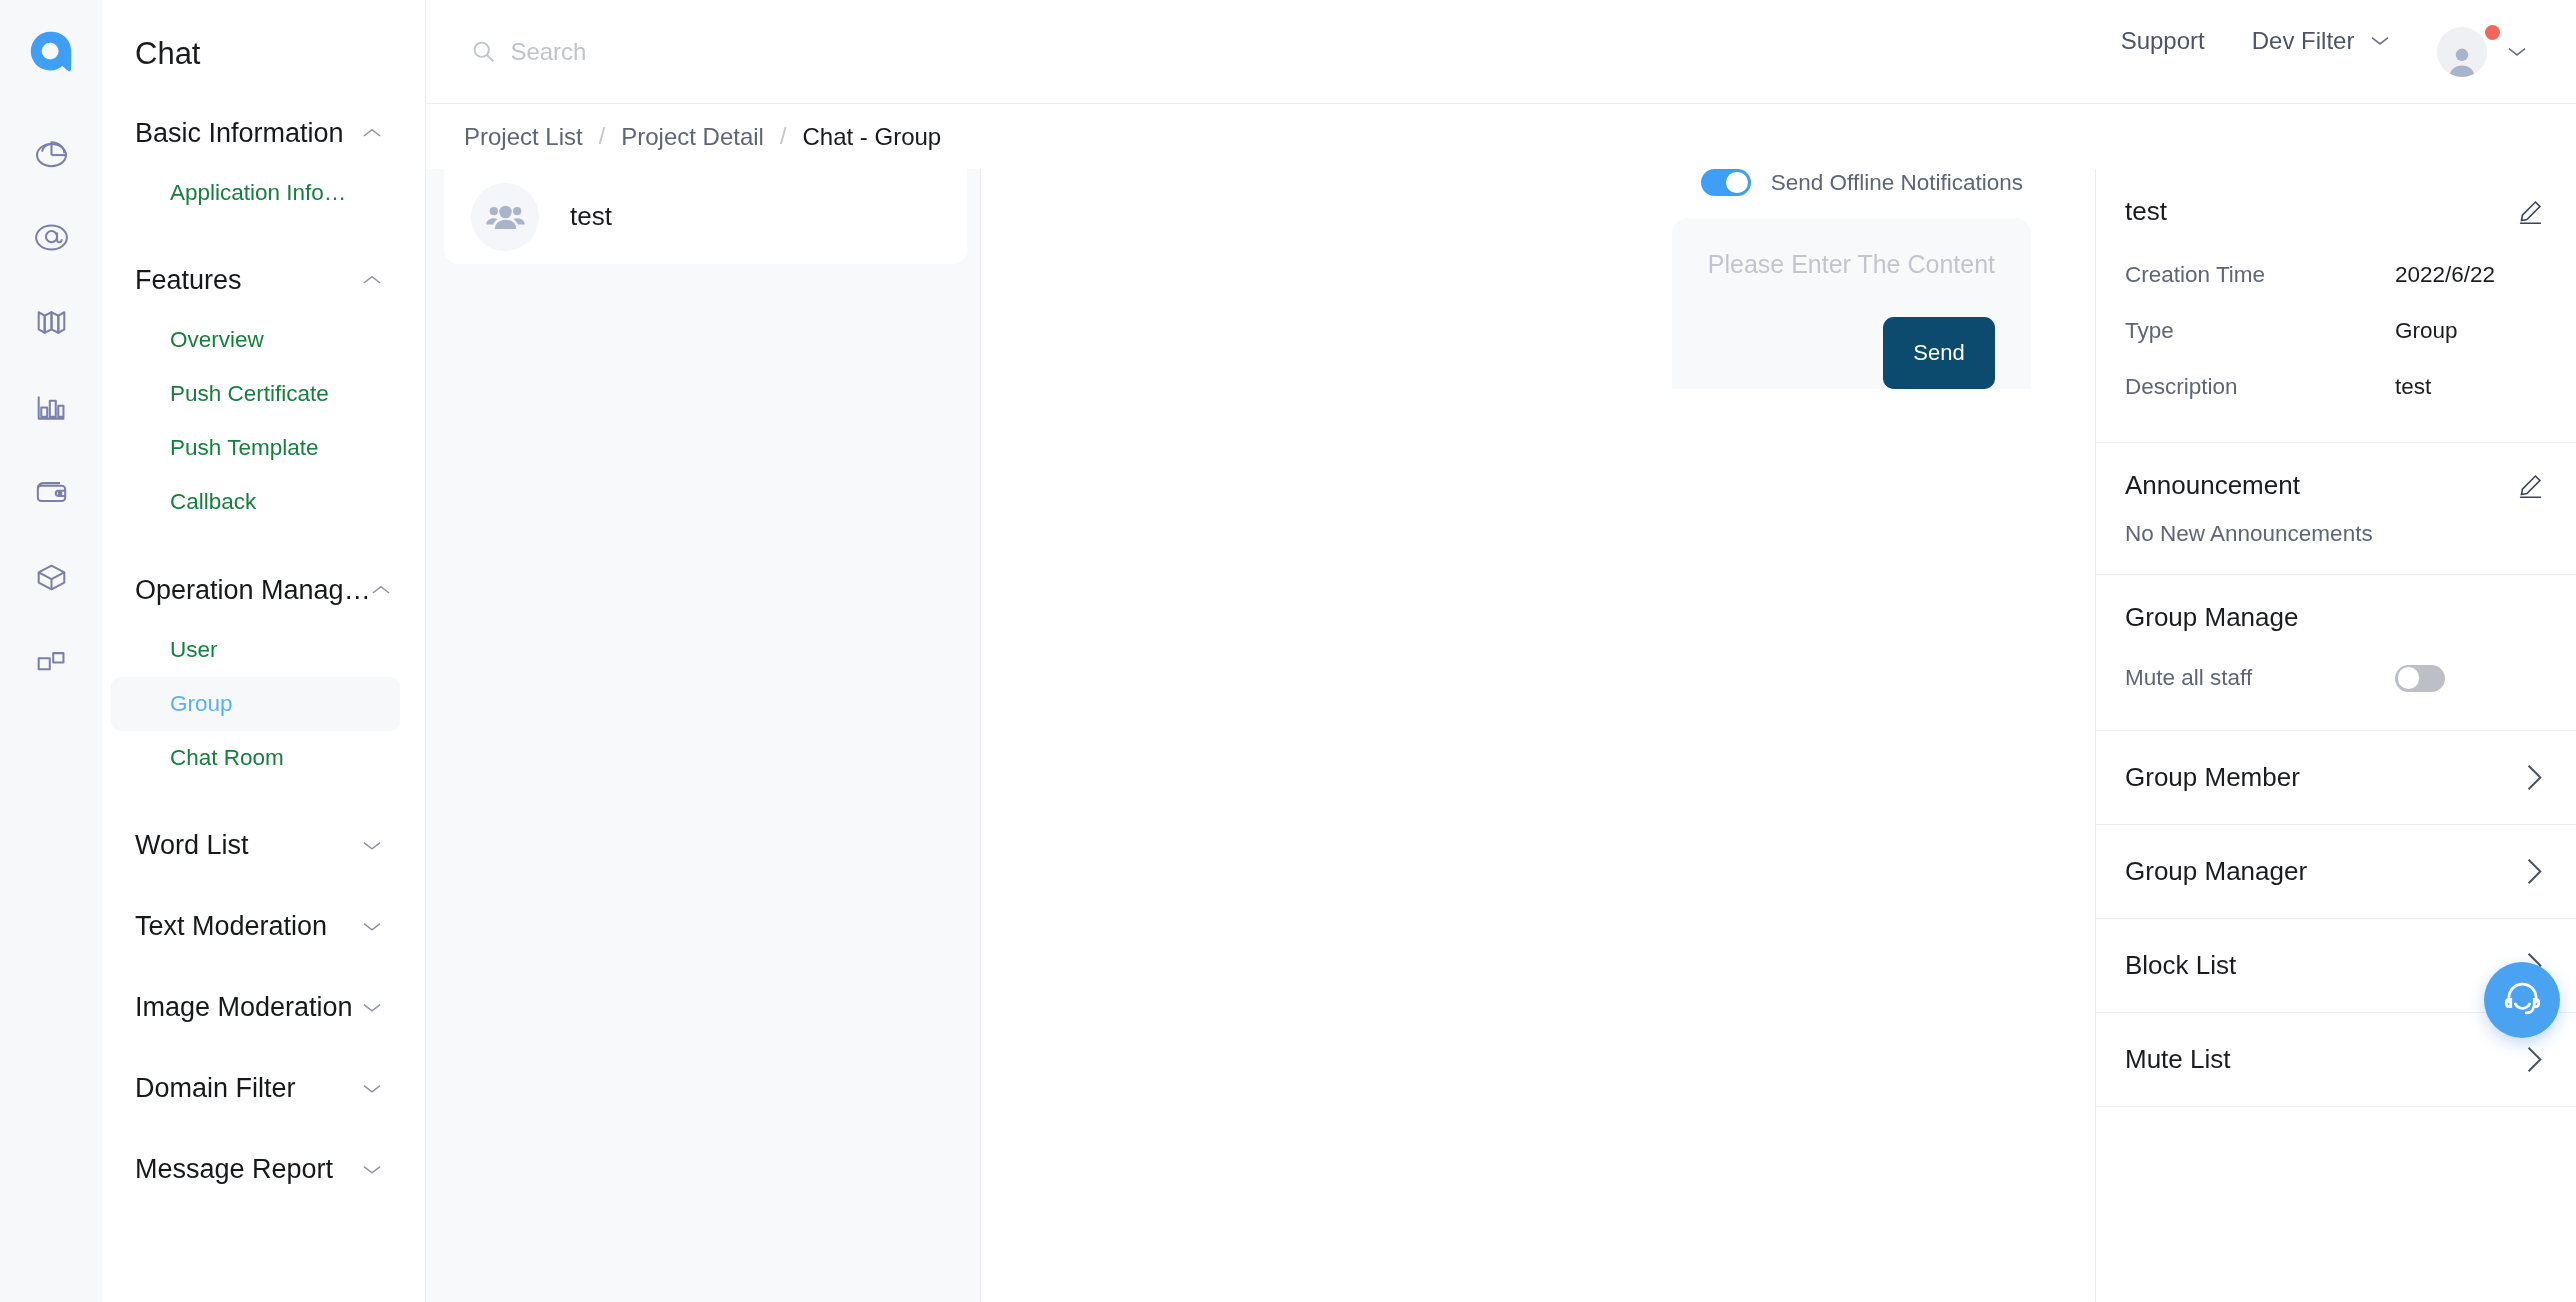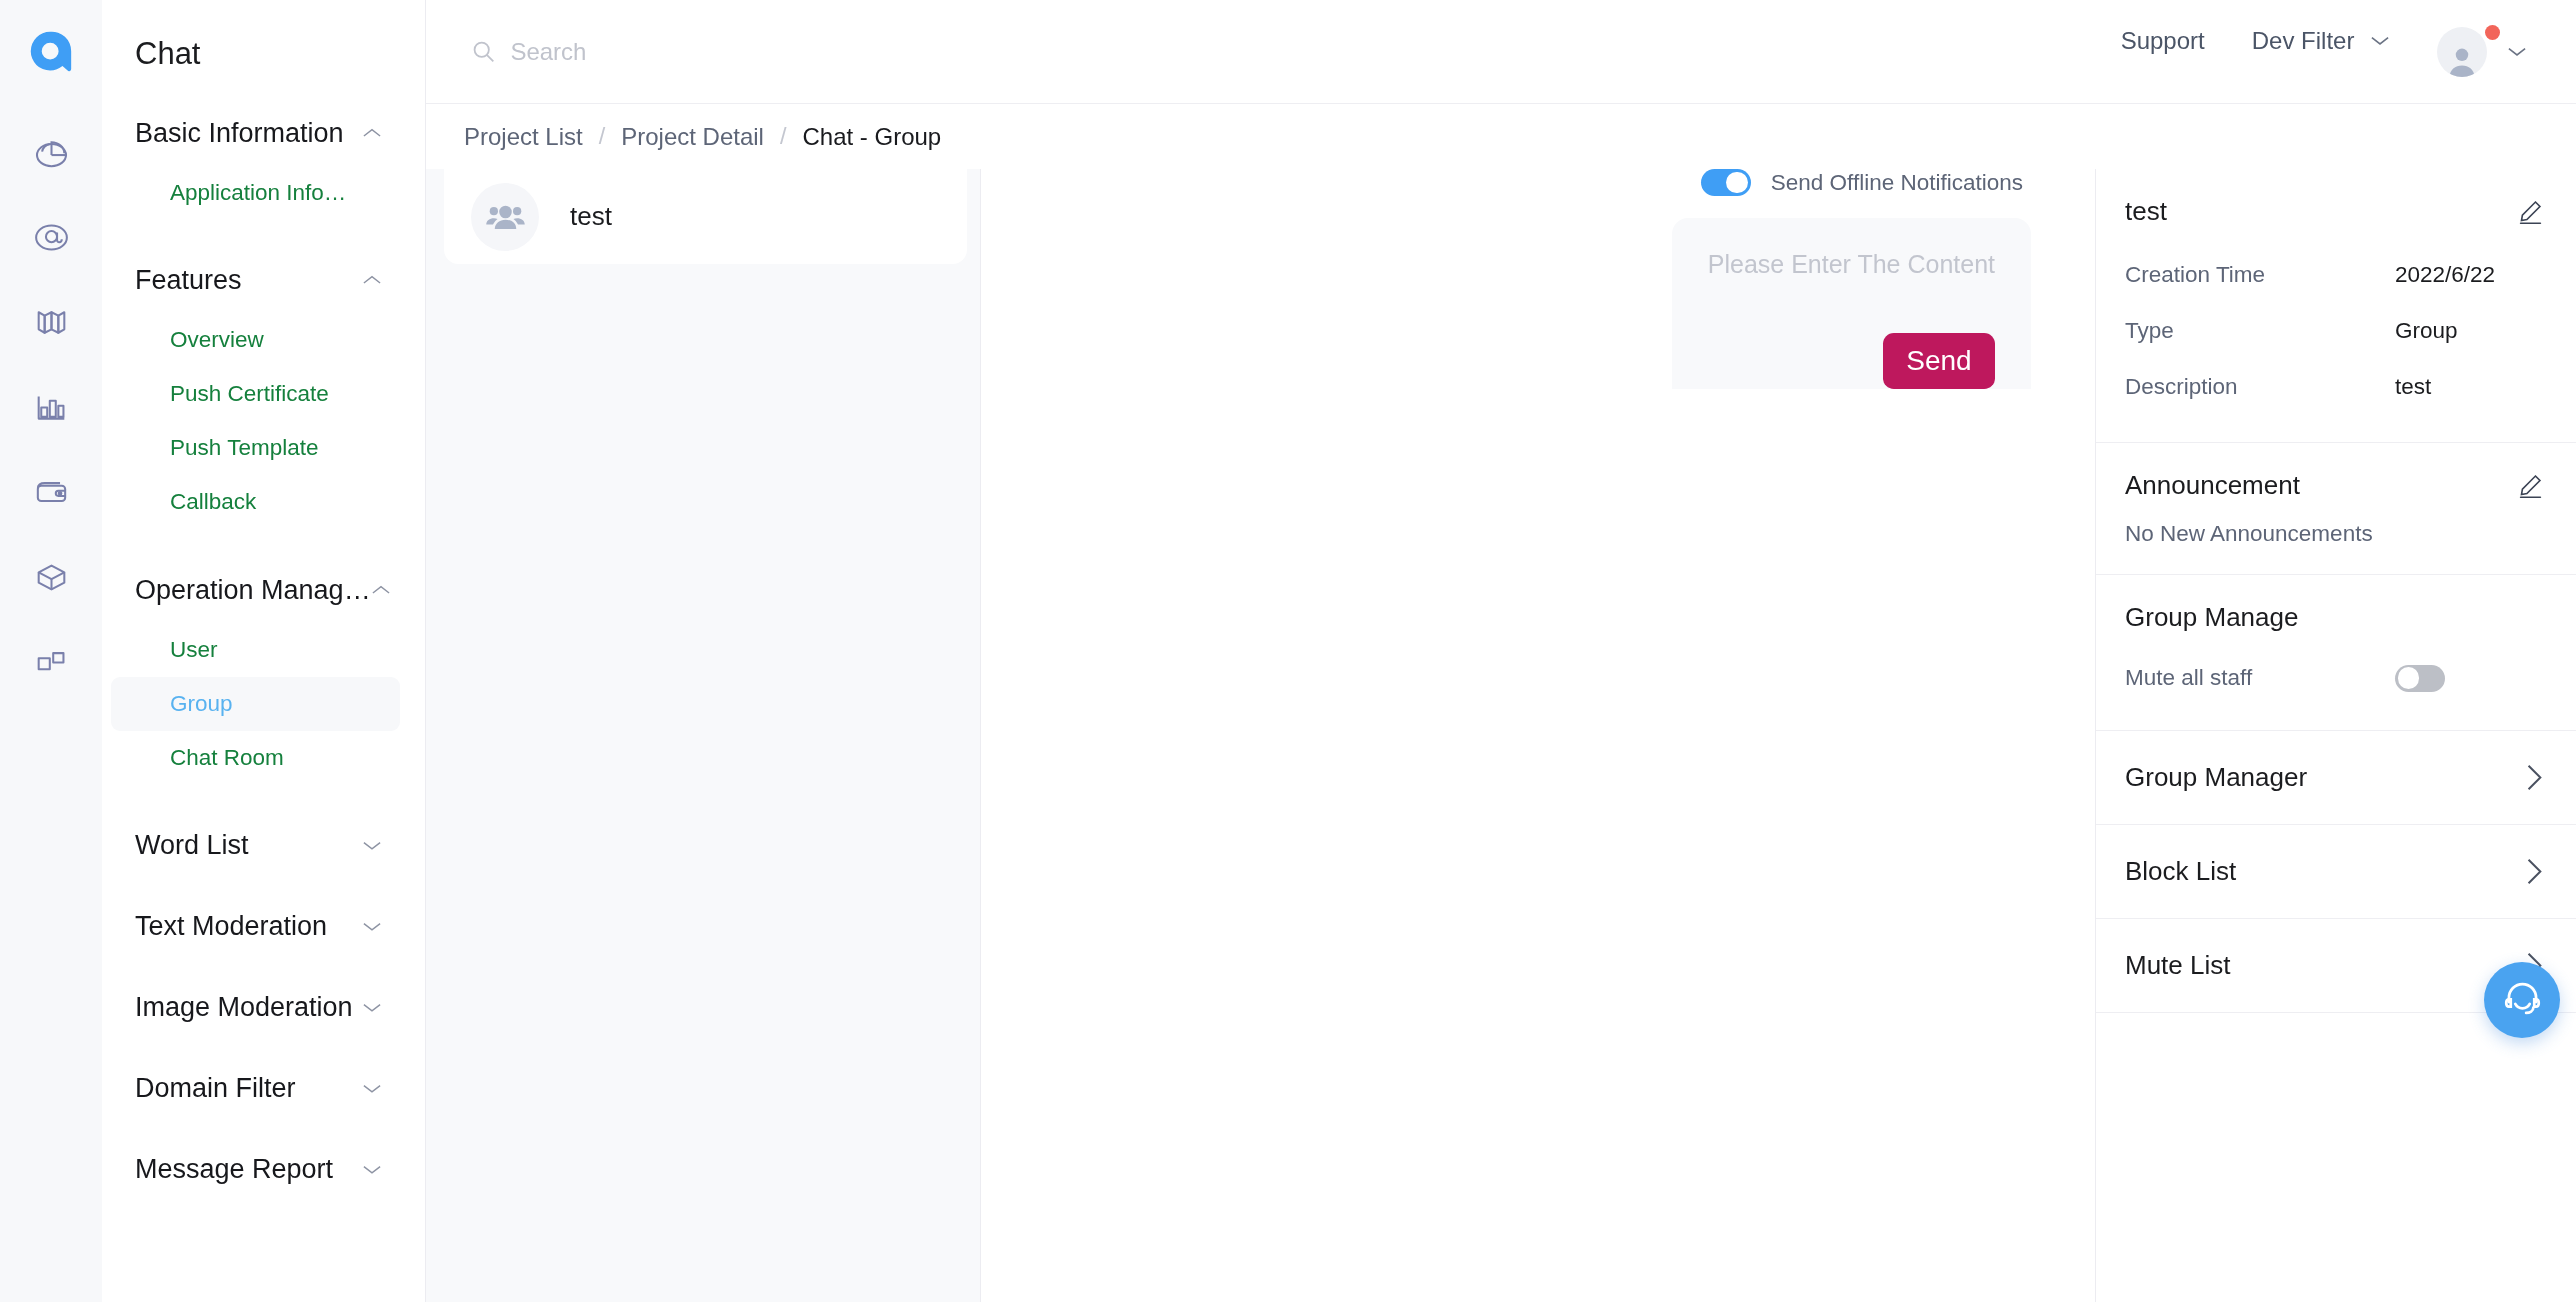--- a/index.html
+++ b/index.html
@@ -146,24 +146,24 @@
   .toggle.off .knob { left: 2.7px; }
   .offline-label { font-size: 22.5px; color: #5d6577; white-space: nowrap; }
   .composer {
     margin: 0 32px 0 32px; background: #f8f9fb;
     border-top-left-radius: 16px; border-top-right-radius: 16px;
     height: 171px; position: relative; padding: 32px 36px;
   }
   .composer-ph { font-size: 25px; color: #c2c5ce; }
   .send-btn {
     position: absolute; right: 36px; bottom: 0;
-    background: #be185d; color: #ffffff; border: 0;
+    background: #0c4a6e; color: #ffffff; border: 0;
     font-family: "Liberation Sans", sans-serif;
-    font-size: 28px; border-radius: 10.8px;
-    width: 112px; height: 56px; cursor: not-allowed;
+    font-size: 22px; border-radius: 10.8px;
+    width: 112px; height: 72px; cursor: not-allowed;
   }
 
   
   .detail {
     width: 481px; flex: 0 0 481px; background: #fff;
     border-left: 0.9px solid #ececf1;
     display: flex; flex-direction: column;
   }
   .sec { padding: 27px 32px 27px 29px; border-bottom: 0.9px solid #eeeef2; }
   .sec-head {
@@ -504,20 +504,28 @@
           </div>
           <div class="mute-row">
             <span class="k">Mute all staff</span>
             <span class="toggle off">
               <span class="knob"></span>
             </span>
           </div>
         </div>
 
         <div class="nav-row">
+          <span class="lbl">Group Member</span>
+          <span class="arrow">
+            <svg viewBox="0 0 22 32" fill="none" stroke="#4a5160" stroke-width="2.2">
+                <path d="M5 3l13 13L5 29"></path>
+              </svg>
+          </span>
+        </div>
+        <div class="nav-row">
           <span class="lbl">Group Manager</span>
           <span class="arrow">
             <svg viewBox="0 0 22 32" fill="none" stroke="#4a5160" stroke-width="2.2">
                 <path d="M5 3l13 13L5 29"></path>
               </svg>
           </span>
         </div>
         <div class="nav-row">
           <span class="lbl">Block List</span>
           <span class="arrow">

